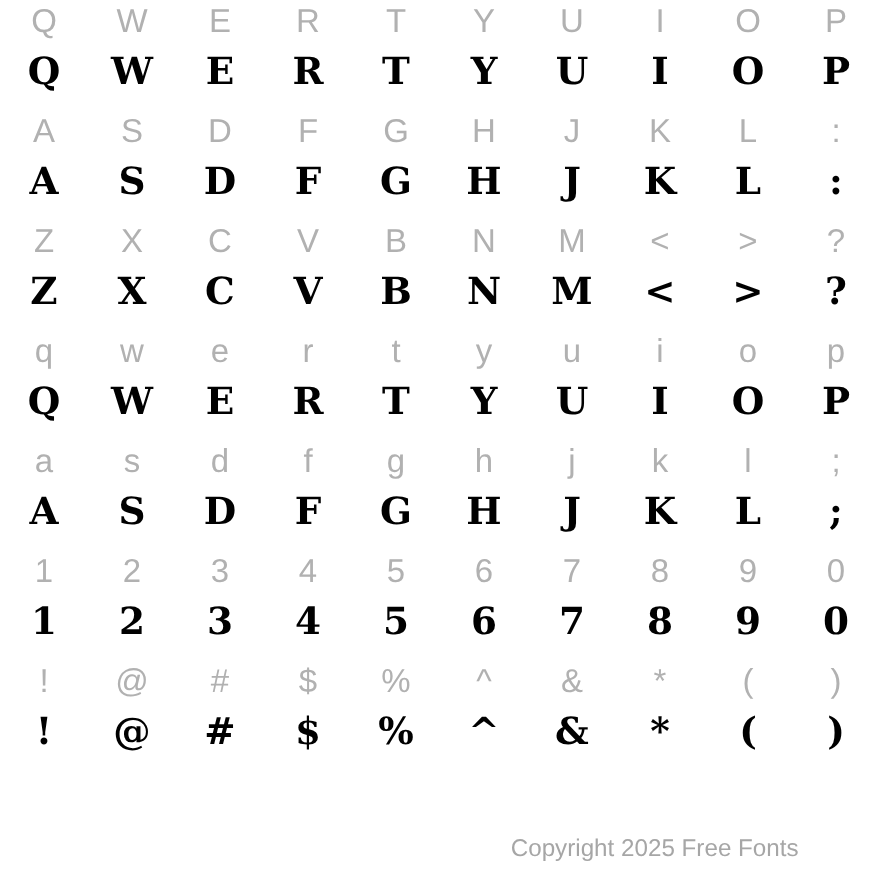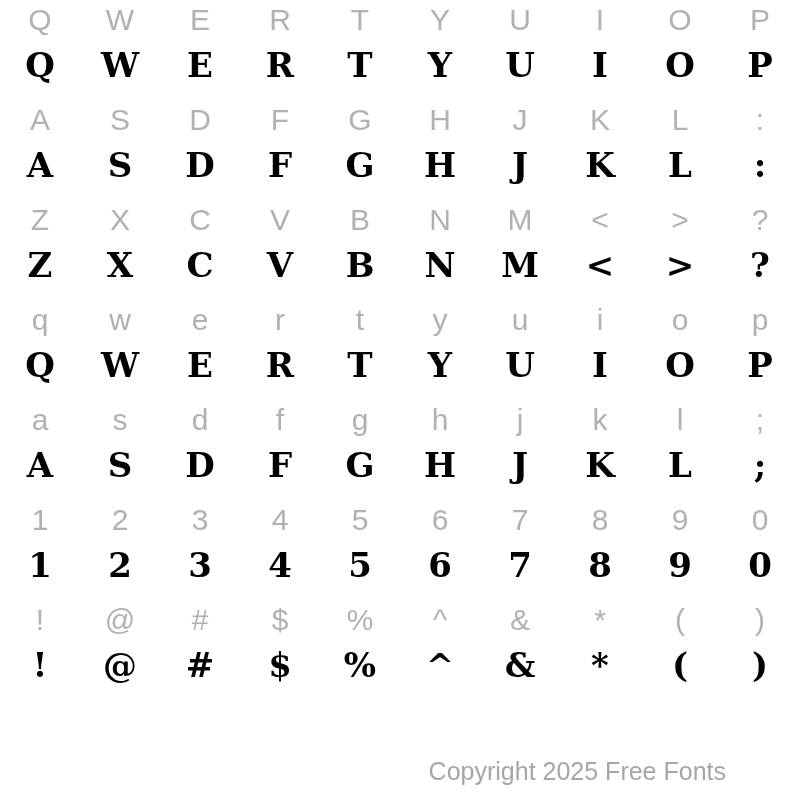--- a/index.html
+++ b/index.html
@@ -48,21 +48,21 @@
     font-size: 34px;
     font-family: "DejaVu Serif", serif;
     font-weight: bold;
     text-transform: uppercase;
     color: var(--glyph-black, #000000);
   }
   .footer {
     position: absolute;
     top: 756px;
     right: 74px;
-    font-size: 25px;
+    font-size: 22px;
     line-height: 30px;
     font-family: "Liberation Sans", sans-serif;
     color: var(--footer-gray, #a6a6a6);
   }
 </style>
 </head>
 <body style="--bg: #ffffff; --ref-gray: #b1b1b1; --glyph-black: #000000; --footer-gray: #a6a6a6;">
 
 <div id="charmap">
     <div class="band">

